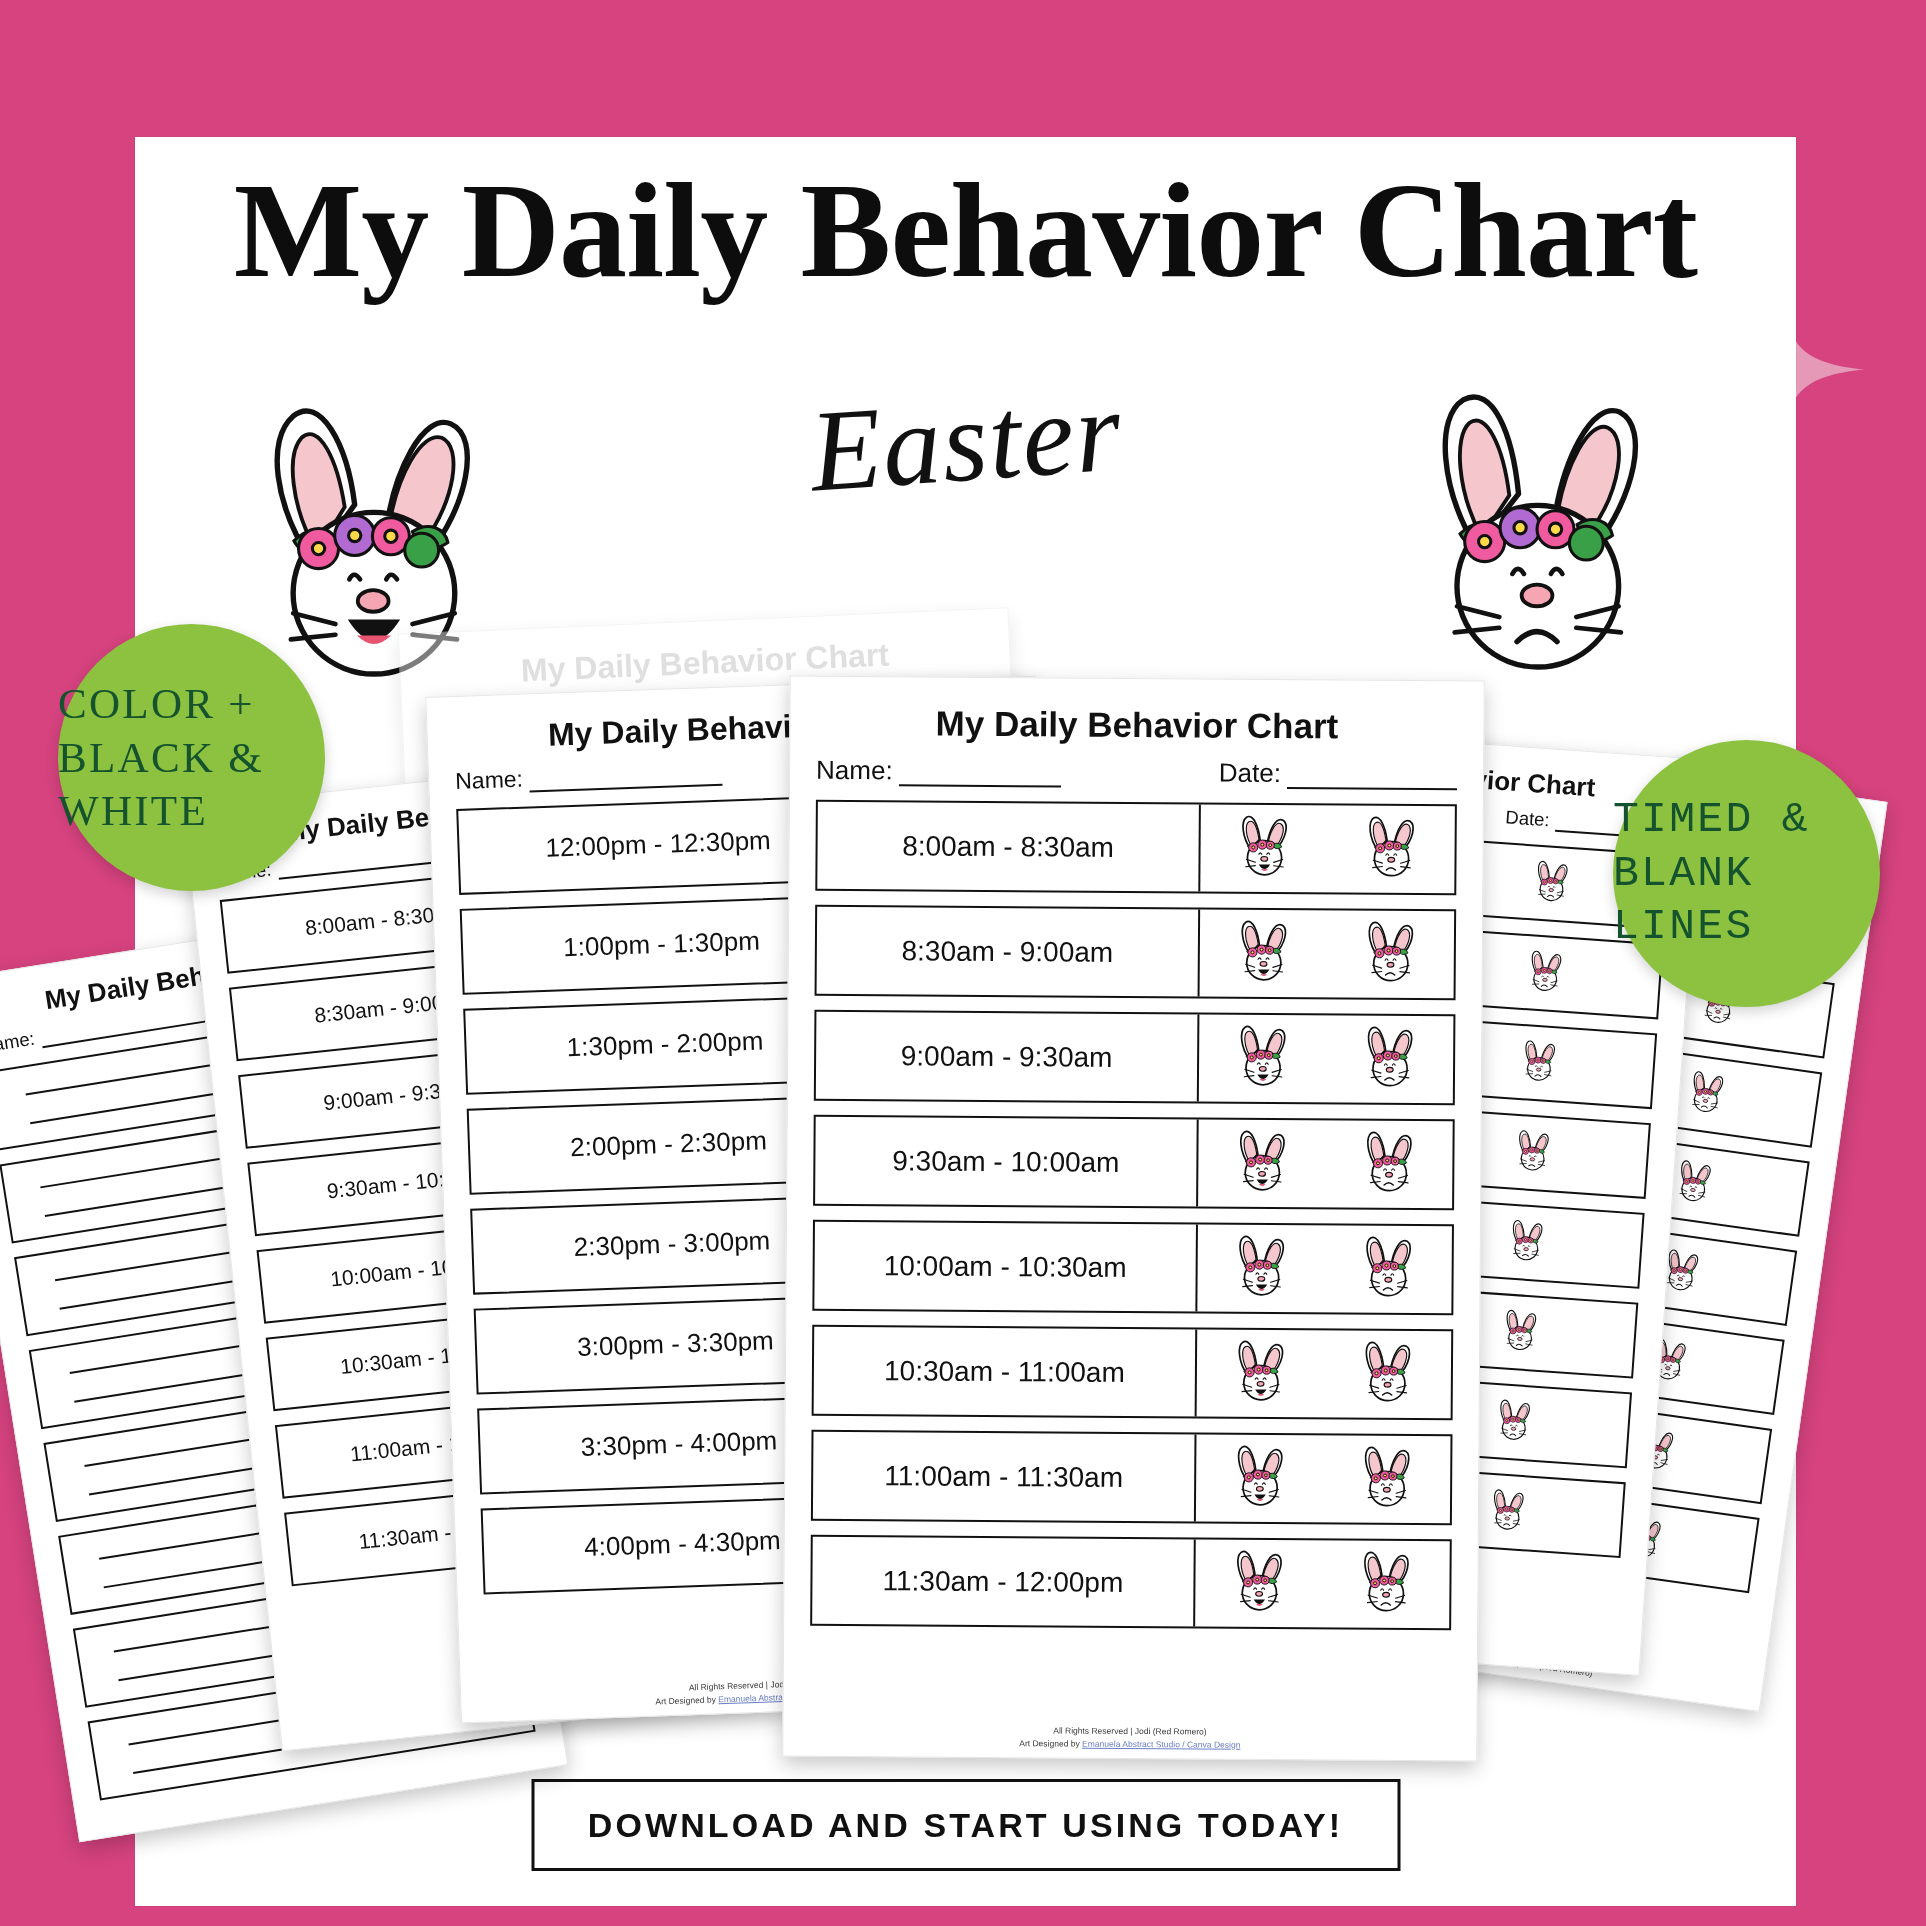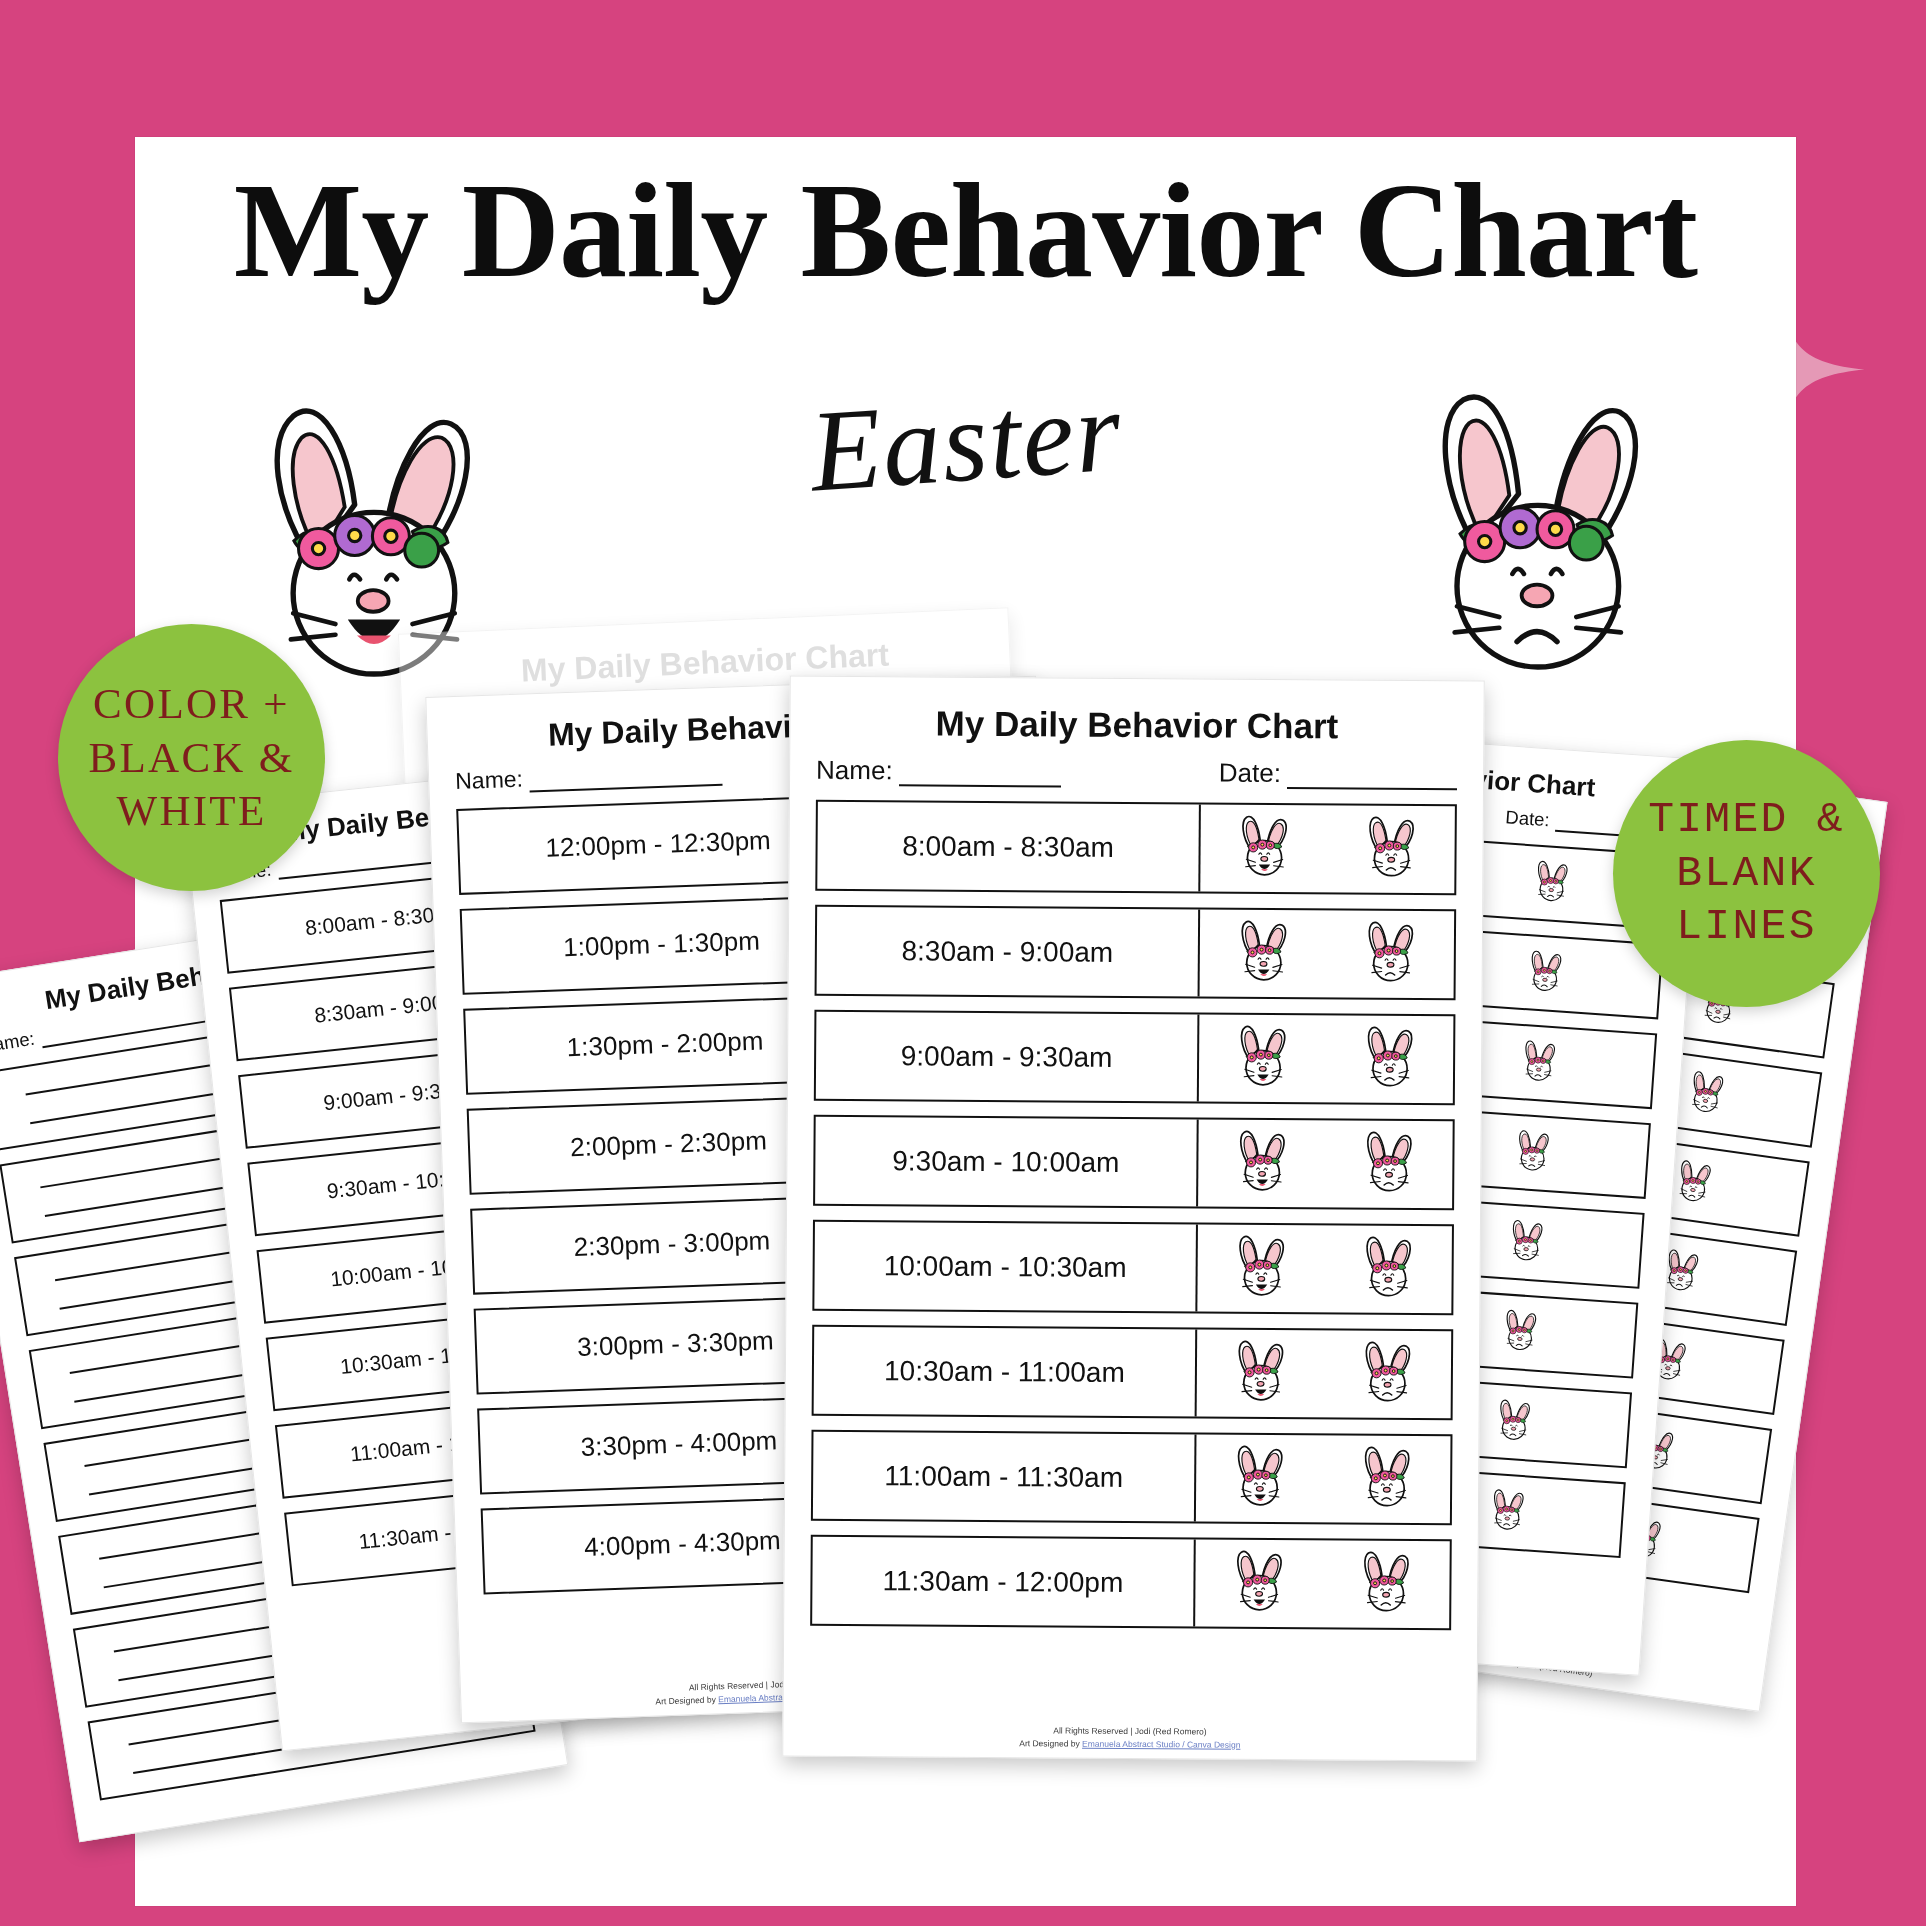--- a/index.html
+++ b/index.html
@@ -69,23 +69,23 @@
     text-transform:uppercase;
     white-space:nowrap;
   }
 
   
   .badge {
     position:absolute;
     width:267px; height:267px;
     border-radius:50%;
     background:#8cc23f;
-    color:#7f1d1d;
+    color:#14532d;
     display:flex; align-items:center; justify-content:center;
-    text-align:center;
+    text-align:left;
     font-family:"Liberation Serif", serif;
     font-size:43px;
     line-height:1.25;
     letter-spacing:2.3px;
     box-shadow:0 4.6px 14px rgba(0,0,0,.18);
     z-index:60;
   }
   .badge-left  { left:58px;  top:624px; }
   .badge-right { right:46px; top:740px;font-family:Liberation Mono, monospace; }
 
@@ -276,20 +276,23 @@
             <path d="M172 284 q7 -13 15 0"></path>
             <path d="M222 284 q7 -13 15 0"></path>
             <path d="M155 340 l-55 -14 M155 354 l-58 6 M255 340 l55 -14 M255 354 l58 6"></path>
           </g>
           <ellipse cx="204" cy="312" rx="20" ry="14" fill="#f6a6b3" stroke="#111" stroke-width="5"></ellipse>
           <path d="M178 372 q26 -26 52 0" stroke="#111" stroke-width="7" fill="none" stroke-linecap="round"></path>
         </svg>
       </div>
     </div>
 
+    <div class="cta">
+      <span>DOWNLOAD AND START USING TODAY!</span>
+    </div>
   </div>
 
   <div class="sheet" id="sheet-bw-blank">
     <div class="sheet-title">My Daily Behavior Chart</div>
     <div class="namedate">
       <div class="fld">
           <span>Name:</span>
           <span class="line" style="width:177px"></span>
         </div>
     </div>

